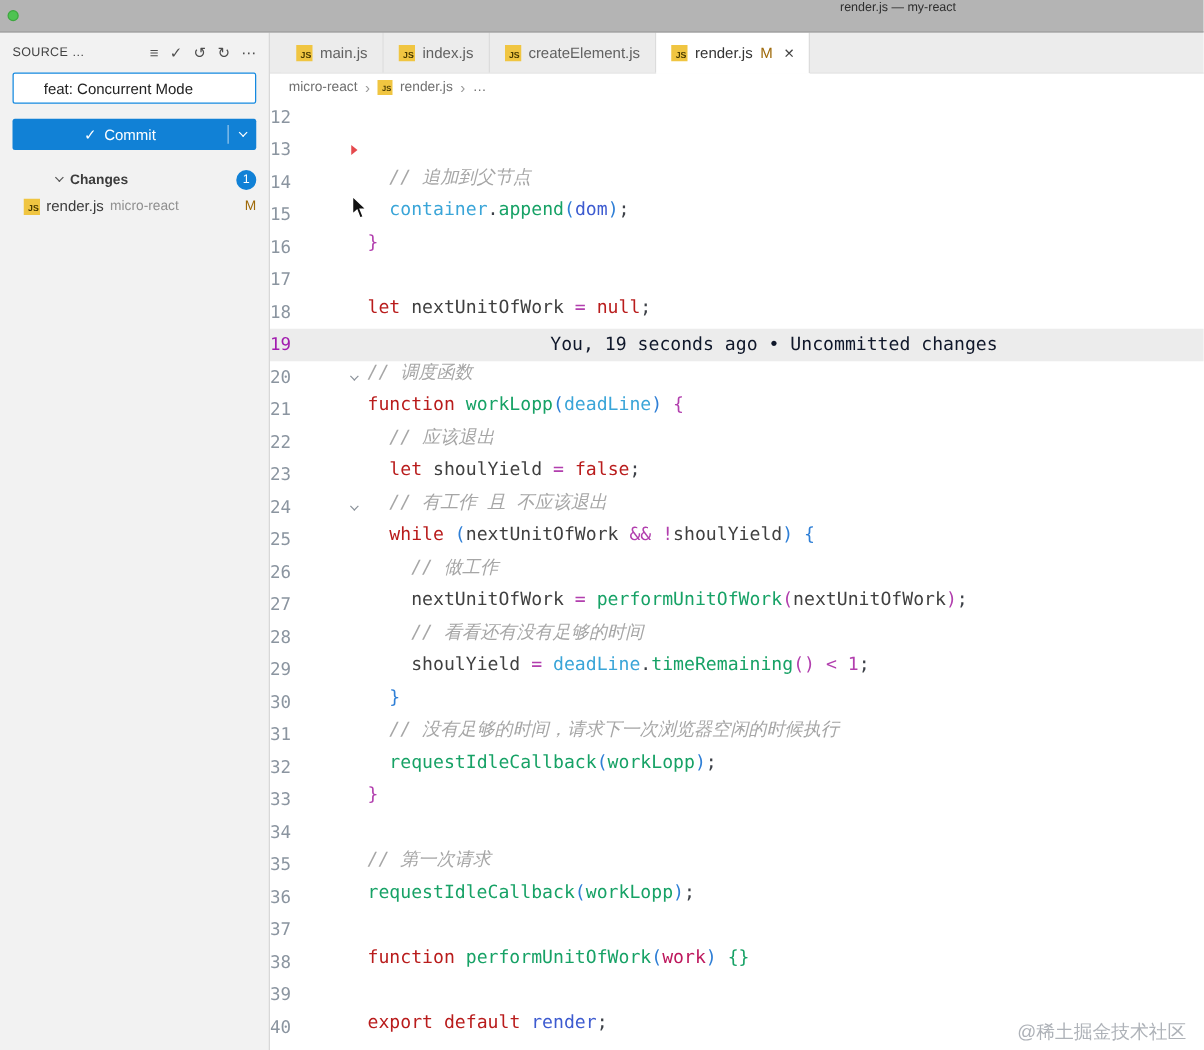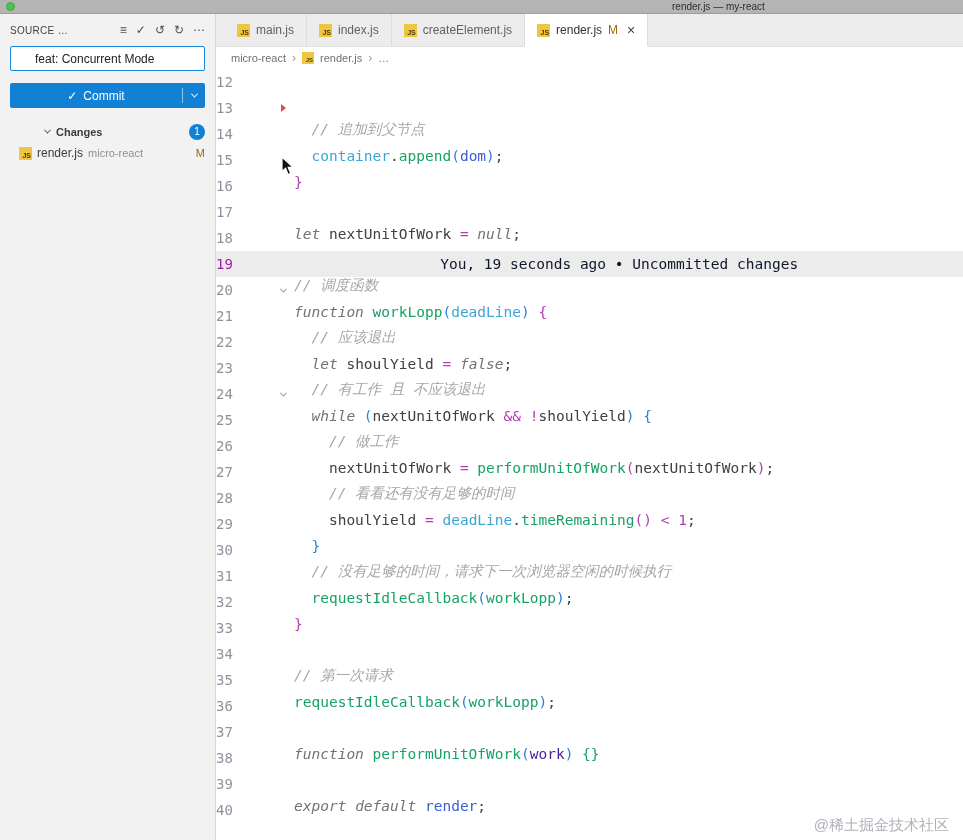--- a/index.html
+++ b/index.html
@@ -3,21 +3,21 @@
 <meta charset="utf-8">
 <style>
   * { box-sizing: border-box; }
   html,body { margin:0; padding:0; }
   body {
     width:963px; height:840px; overflow:hidden; position:relative;
     background:#fff; font-family:"Liberation Sans", sans-serif;
   }
 
   
-  .titlebar{ height:14px; background:#b4b4b4; border-bottom:1px solid #9e9e9e;
+  .titlebar{ height:26px; background:#b4b4b4; border-bottom:1px solid #9e9e9e;
     display:flex; align-items:center; position:relative; }
   .traffic{ width:9px; height:9px; border-radius:50%; background:#4fc352; margin-left:6px;
     border:1px solid #3da83f; }
   .wintitle{ position:absolute; left:672px; top:1px; font-size:10px; color:#2e2e2e; }
 
   .main{ display:flex; height:826px; }
 
   
   .sidebar{ width:216px; flex-shrink:0; background:#f2f2f2; border-right:1px solid #d8d8d8;
     display:flex; flex-direction:column; }
@@ -71,32 +71,32 @@
   .gutter{ width:56px; flex-shrink:0; text-align:left; font-size:14px; color:#8b95a0; }
   .gutter.red{ color:#a21caf; }
   .foldcol{ width:22px; flex-shrink:0; display:flex; align-items:center; justify-content:center; color:#8a9199; }
   .codetext{ white-space:pre;margin-top:43px; }
   .blame{ color:#0f172a; padding-left:62px; }
   .red-tri{ width:0; height:0; border-left:5px solid #e5494d;
     border-top:4px solid transparent; border-bottom:4px solid transparent; }
 
   .tk-ws{}
   .tk-cm{ color:#a6a6a6; font-style:italic; }
-  .tk-kw{ color:#737373; font-style:italic; }
+  .tk-kw{ color:#b91c1c; }
   .tk-fn{ color:#17a266; }
   .tk-vb{ color:#3aa5d8; }
   .tk-vd{ color:#404040; }
   .tk-op{ color:#b23fae; }
   .tk-num{ color:#b23fae; }
   .tk-pu{ color:#3d4148; }
   .tk-b1{ color:#b23fae; }
   .tk-b2{ color:#2f7fd6; }
   .tk-b3{ color:#17a266; }
   .tk-pd{ color:#3d5bd0; }
-  .tk-pg{ color:#4c1d95; }
+  .tk-pg{ color:#be185d; }
   .tk-id{ color:#3d5bd0; }
 
   .watermark{ position:absolute; right:14px; bottom:5px; color:#aeb2b8; font-size:15px; }
   .mouse-cursor{ position:absolute; left:281px; top:156px; z-index:50; pointer-events:none; }
 </style>
 </head>
 <body>
 
 <div class="titlebar">
   <span class="traffic"></span>

